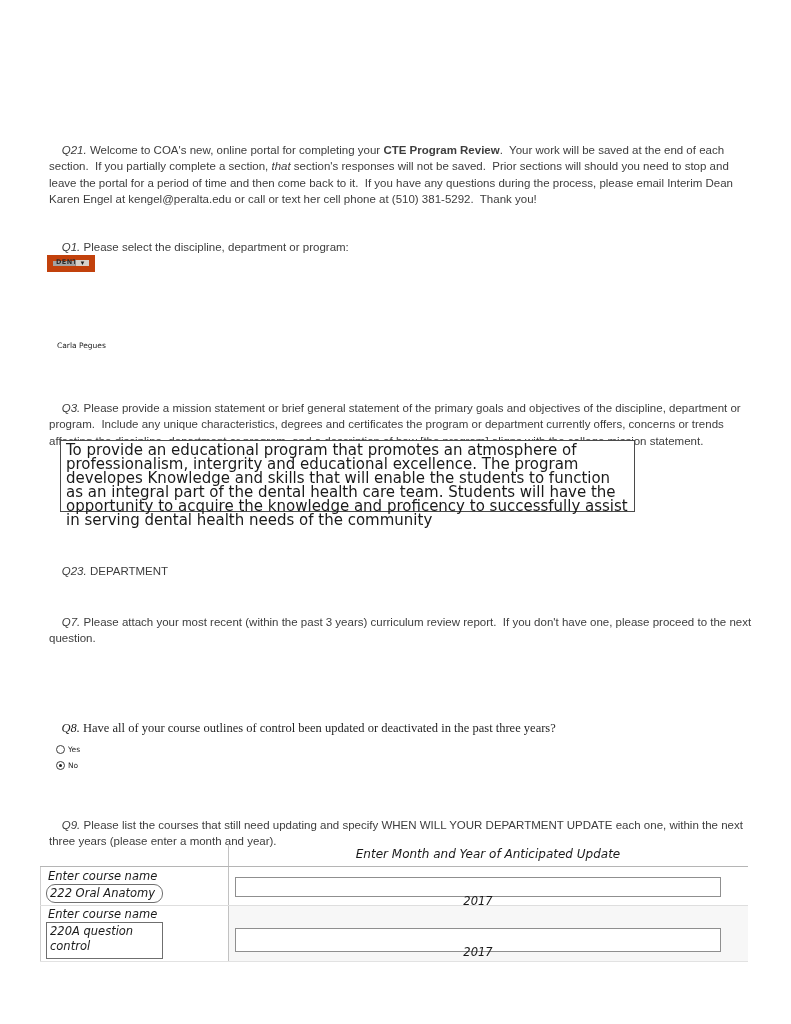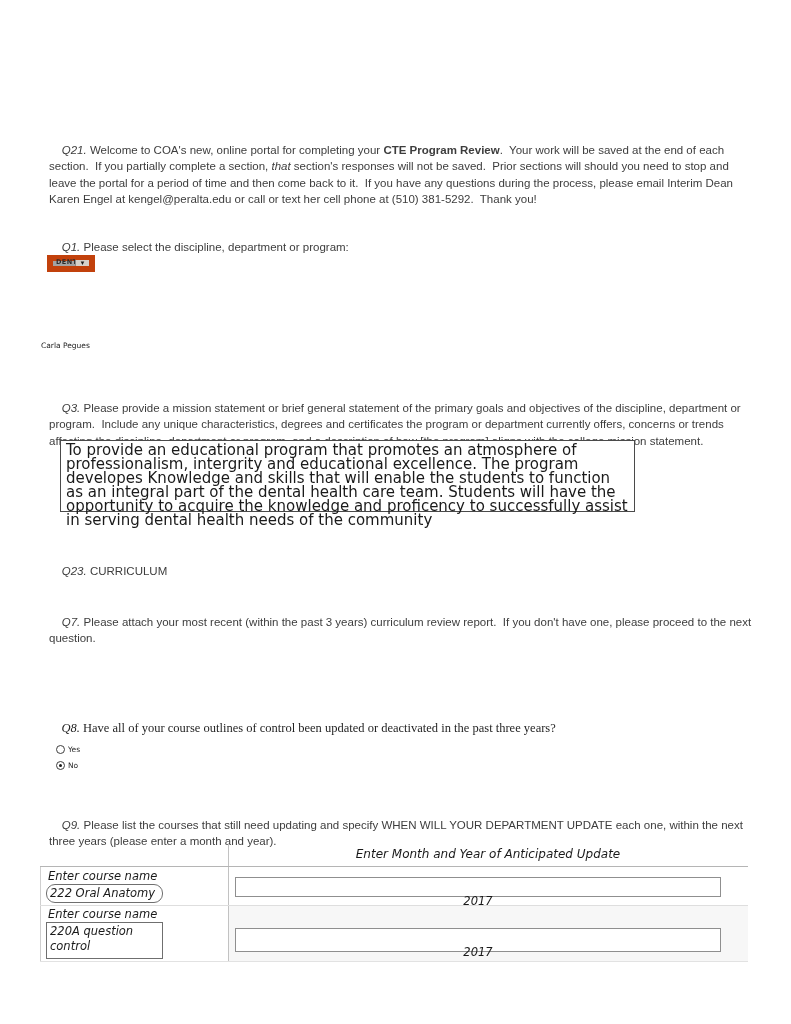--- a/index.html
+++ b/index.html
@@ -54,21 +54,21 @@
   #dropdown .dd-btn {
     width: 14px;
     background: #d6d2ca;
     border-left: 1px solid #8a8a8a;
     display: flex; align-items: center; justify-content: center;
     font-size: 6px; color: #1d1d1d;
   }
 
   
   #q2-answer {
-    position: absolute; left: 41px; top: 337px;
+    position: absolute; left: 57px; top: 337px;
     font-size: 7.5px;
   }
 
   
   #q3-answer {
     position: absolute; left: 60px; top: 436px;
     width: 575px; height: 72px;
     border: 1px solid #4a4a4a;
     background: #fff;
     padding: 2px 5px;
@@ -160,21 +160,21 @@
   </div>
 
   <div id="q2-answer" class="hand">Carla Pegues</div>
 
   <div class="q" style="left:49px; top:379px; width:701px;">
     <span class="qid">Q3.</span><span> Please provide a mission statement or brief general statement of the primary goals and objectives of the discipline, department or program.  Include any unique characteristics, degrees and certificates the program or department currently offers, concerns or trends affecting the discipline, department or program, and a description of how [the program] aligns with the college mission statement.</span>
   </div>
   <div id="q3-answer" class="hand">To provide an educational program that promotes an atmosphere of professionalism, intergrity and educational excellence. The program developes Knowledge and skills that will enable the students to function as an integral part of the dental health care team.  Students  will have the opportunity to  acquire the knowledge and proficency to successfully assist in serving dental health needs of the community</div>
 
   <div class="q" style="left:49px; top:542px; width:701px;">
-    <span class="qid">Q23.</span><span> CURRICULUM</span>
+    <span class="qid">Q23.</span><span> DEPARTMENT</span>
   </div>
 
   <div class="q" style="left:49px; top:593px; width:705px;">
     <span class="qid">Q7.</span><span> Please attach your most recent (within the past 3 years) curriculum review report.  If you don't have one, please proceed to the next question.</span>
   </div>
 
   <div class="q serif-q" style="left:49px; top:699px; width:705px;">
     <span class="qid">Q8.</span><span> Have all of your course outlines of control been updated or deactivated in the past three years?</span>
   </div>
   <div class="radio-row" style="top:739px;">

